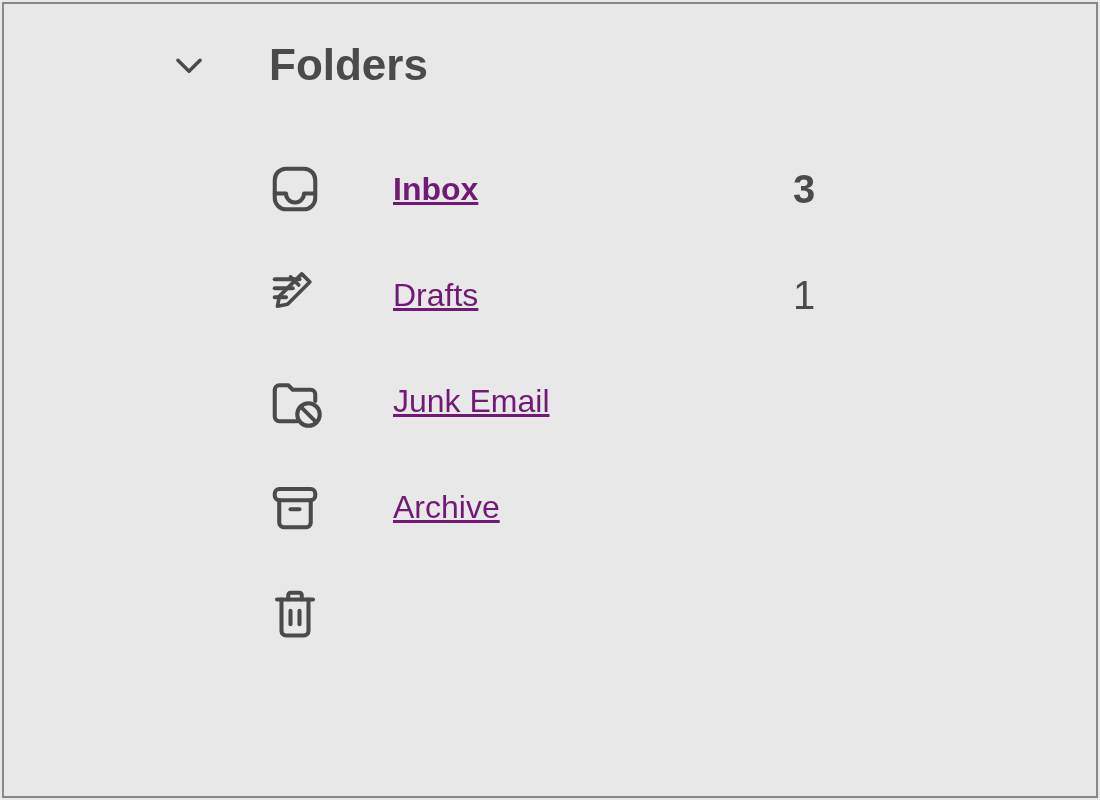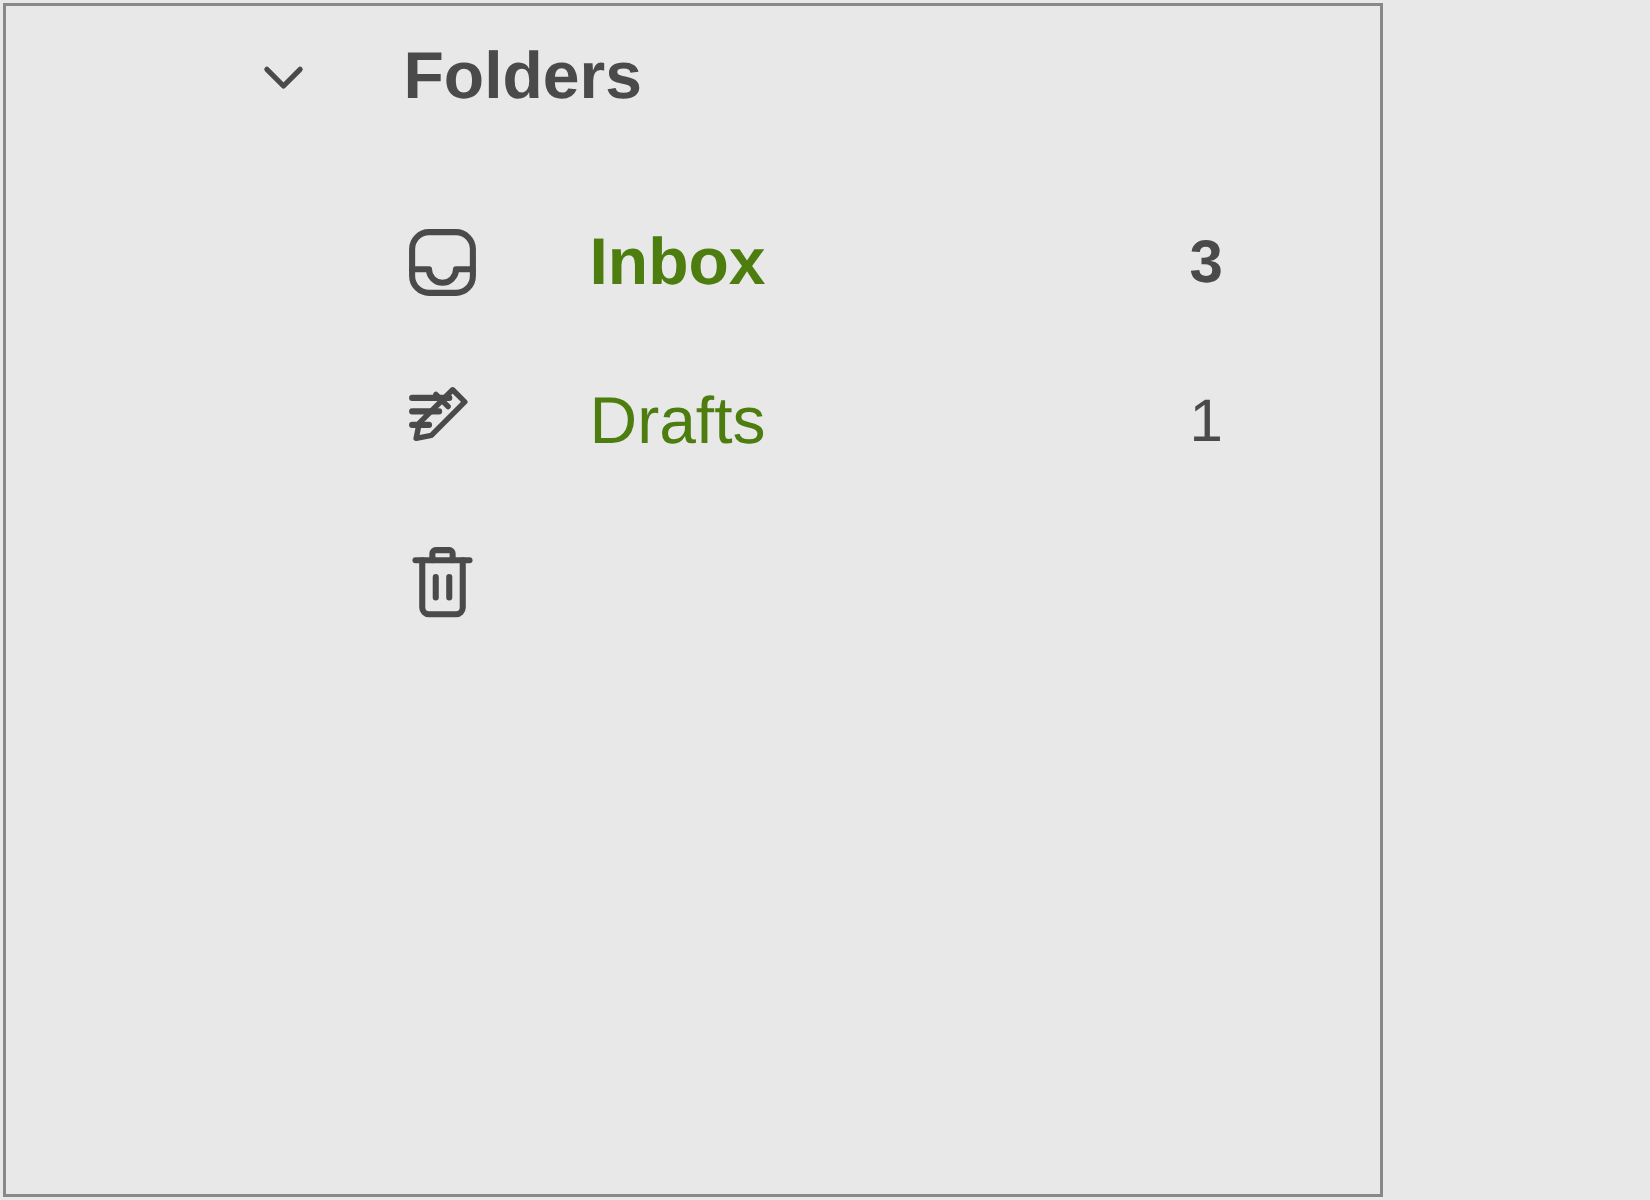--- a/index.html
+++ b/index.html
@@ -5,26 +5,26 @@
   * { box-sizing: border-box; }
   html, body {
     margin: 0;
     padding: 0;
     width: 1100px;
     height: 800px;
     font-family: "Segoe UI", Arial, sans-serif;
     background: #e8e8e8;
   }
   .panel {
-    width: 920px;
+    width: 1096px;
     height: 796px;
     margin: 2px;
     border: 2px solid #888;
     background: #e8e8e8;
-    padding-top: 22px;
+    padding-top: 36px;
   }
   .header-row {
     display: flex;
     align-items: center;
     padding-left: 165px;
     margin-bottom: 46px;
   }
   .chevron {
     width: 40px;
     height: 40px;
@@ -48,24 +48,25 @@
   }
   .icon-wrap {
     width: 56px;
     height: 56px;
     display: flex;
     align-items: center;
     justify-content: center;
     margin-right: 70px;
   }
   .folder-label {
-    font-size: 44px;
-    color: #4d7c0f;
+    font-size: 32px;
+    color: #701a75;
     flex: 0 0 auto;
     width: 400px;
+    text-decoration: underline;
   }
   .folder-count {
     font-size: 40px;
     color: #4a4a4a;
   }
   .bold .folder-label, .bold .folder-count {
     font-weight: 700;
   }
   svg { display: block; }
 </style>
@@ -102,21 +103,44 @@
         <line x1="3" y1="13" x2="8" y2="13"></line>
         <path d="M20 4 L9 15 L8 20 L13 19 L24 8 Z" transform="translate(-3 -1) scale(0.9)"></path>
         <path d="M14.5 5.5 L18.5 9.5" transform="translate(-3 -1) scale(0.9)"></path>
       </svg>
     </span>
     <span class="folder-label">Drafts</span>
     <span class="folder-count">1</span>
   </div>
 
 
+  <div class="folder-row">
+    <span class="icon-wrap">
+      <svg width="54" height="54" viewBox="0 0 24 24" fill="none" stroke="#4a4a4a" stroke-width="1.8" stroke-linecap="round" stroke-linejoin="round">
+        <path d="M3 7 L3 19 A2 2 0 0 0 5 21 L13 21"></path>
+        <path d="M3 7 A2 2 0 0 1 5 5 L9 5 L11 7 L19 7 A2 2 0 0 1 21 9 L21 12"></path>
+        <circle cx="18" cy="18" r="5"></circle>
+        <line x1="14.5" y1="14.5" x2="21.5" y2="21.5"></line>
+      </svg>
+    </span>
+    <span class="folder-label">Junk Email</span>
+    <span class="folder-count"></span>
+  </div>
 
+  <div class="folder-row">
+    <span class="icon-wrap">
+      <svg width="54" height="54" viewBox="0 0 24 24" fill="none" stroke="#4a4a4a" stroke-width="1.8" stroke-linecap="round" stroke-linejoin="round">
+        <rect x="3" y="4" width="18" height="5" rx="2"></rect>
+        <path d="M5 9 L5 19 A2 2 0 0 0 7 21 L17 21 A2 2 0 0 0 19 19 L19 9"></path>
+        <line x1="10" y1="13" x2="14" y2="13"></line>
+      </svg>
+    </span>
+    <span class="folder-label">Archive</span>
+    <span class="folder-count"></span>
+  </div>
 
   <div class="folder-row">
     <span class="icon-wrap">
       <svg width="54" height="54" viewBox="0 0 24 24" fill="none" stroke="#4a4a4a" stroke-width="1.8" stroke-linecap="round" stroke-linejoin="round">
         <path d="M4 6 L20 6"></path>
         <path d="M9 6 L9 4 A1 1 0 0 1 10 3 L14 3 A1 1 0 0 1 15 4 L15 6"></path>
         <path d="M6 6 L6 20 A2 2 0 0 0 8 22 L16 22 A2 2 0 0 0 18 20 L18 6"></path>
         <line x1="10" y1="11" x2="10" y2="17"></line>
         <line x1="14" y1="11" x2="14" y2="17"></line>
       </svg>

